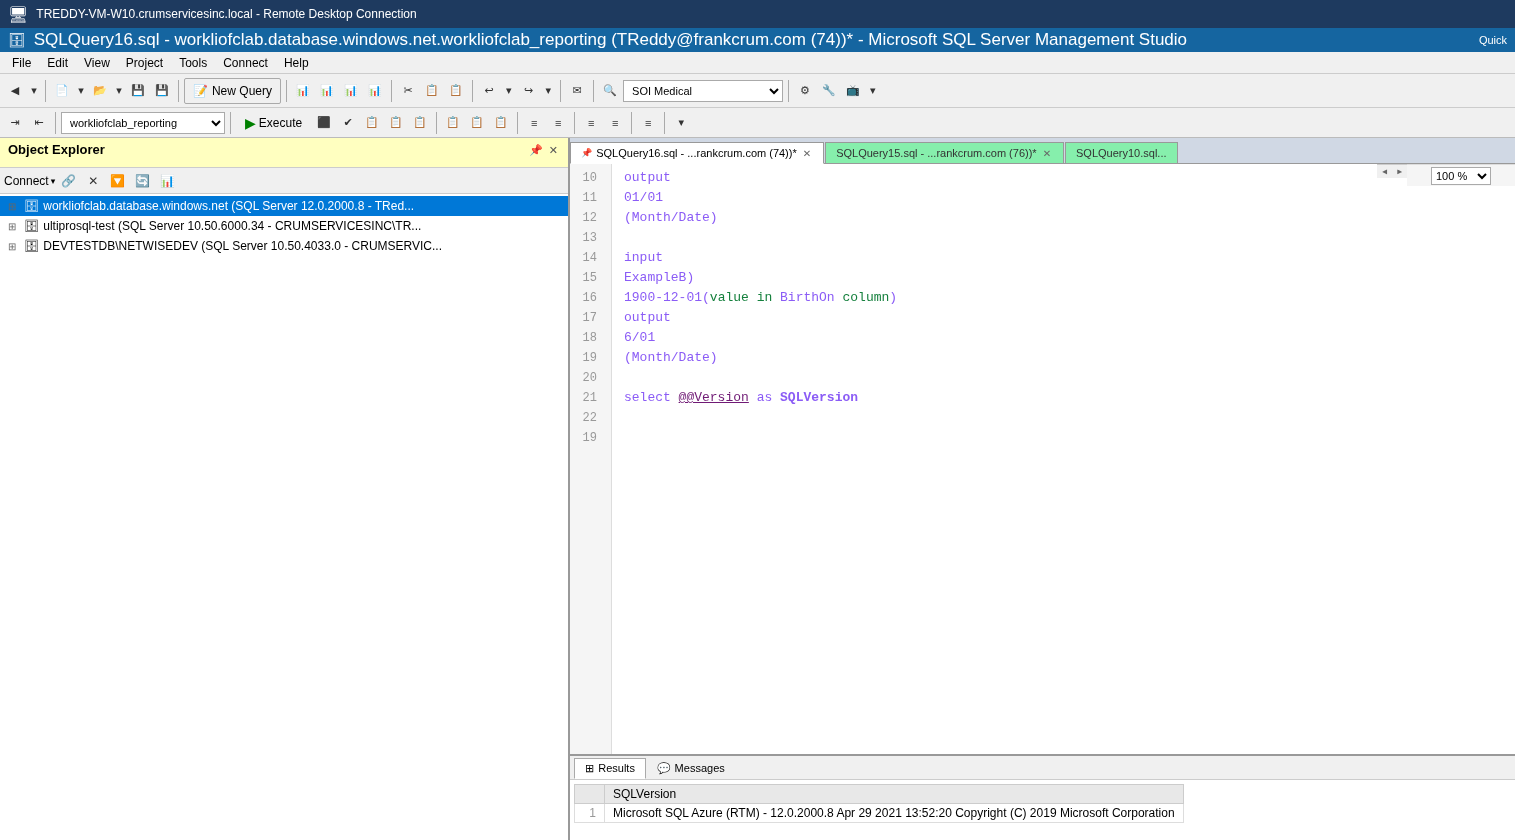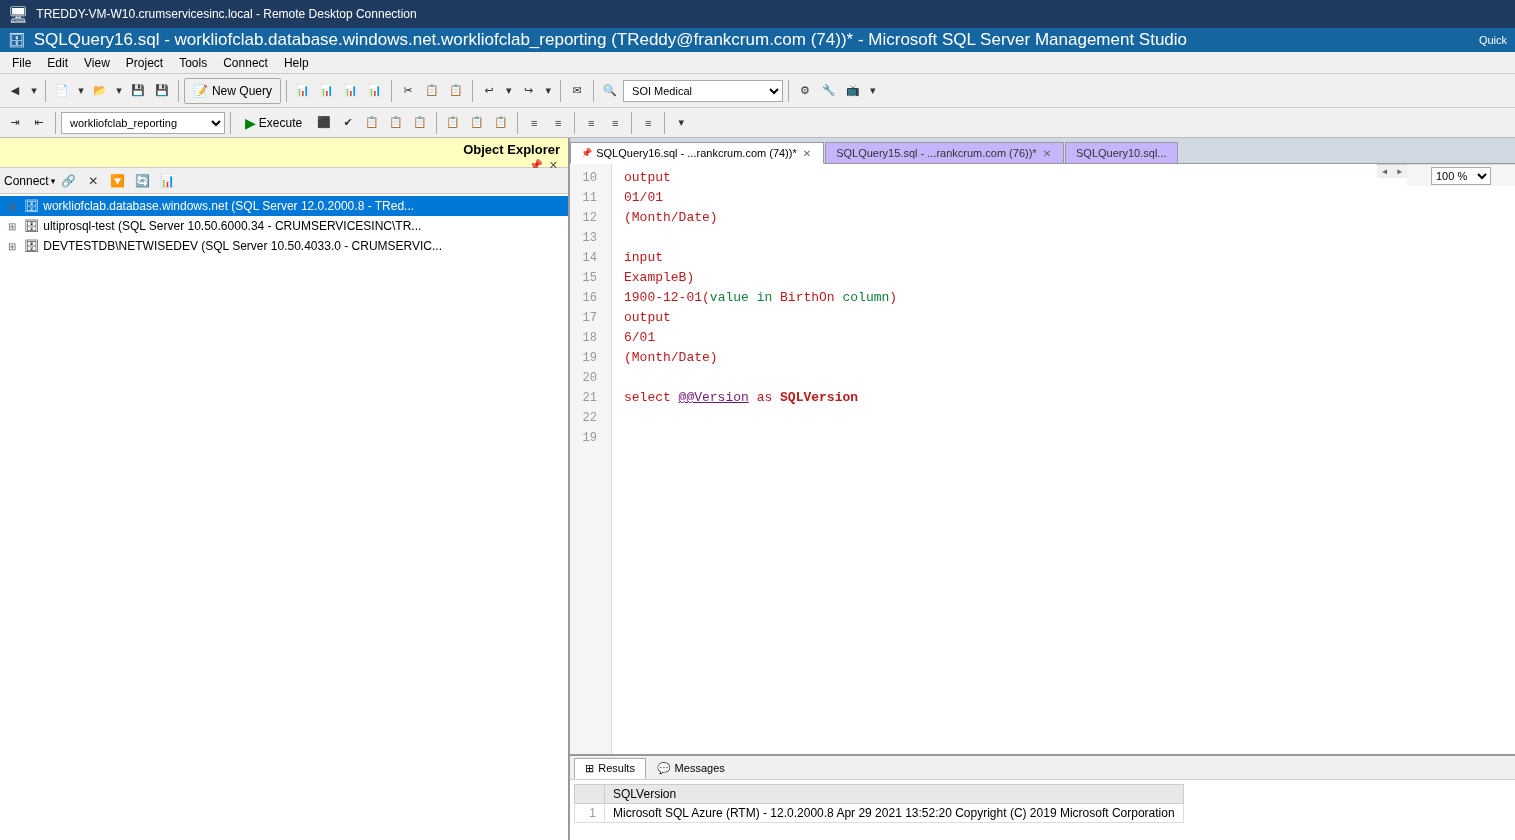--- a/index.html
+++ b/index.html
@@ -125,24 +125,23 @@
       flex-shrink: 0;
     }
     #oe-header {
       background: #ffffc0;
       border-bottom: 1px solid #ccc;
       padding: 4px 8px;
       font-size: 13px;
       font-weight: bold;
       color: #000;
       display: flex;
-      align-items: flex-end;
+      align-items: flex-start;
       justify-content: space-between;
       height: 30px;
-      flex-direction: column;
     }
     #oe-header-left { display: flex; align-items: center; gap: 4px; }
     #oe-header-right { display: flex; align-items: center; gap: 2px; }
     .oe-header-btn {
       background: none;
       border: none;
       cursor: pointer;
       padding: 2px;
       font-size: 11px;
       color: #555;
@@ -212,21 +211,21 @@
       text-overflow: ellipsis;
     }
     .tab.active {
       background: white;
       border-bottom: 1px solid white;
       margin-bottom: -1px;
       z-index: 1;
       color: #000;
     }
     .tab:not(.active) {
-      background: #c4b5fd;
+      background: #86efac;
       color: #333;
       margin-top: 48px;
     }
     .tab-close {
       font-size: 10px;
       color: #666;
       padding: 0 2px;
       border-radius: 2px;
     }
     .tab-pin { font-size: 9px; color: #666; }
@@ -263,21 +262,21 @@
       padding: 4px 0 4px 12px;
       overflow-x: auto;
     }
     .code-line {
       height: 20px;
       line-height: 20px;
       white-space: nowrap;
       color: #000;
     }
     .kw { color: #15803d; font-weight: normal; }
-    .plain { color: #b91c1c; }
+    .plain { color: #8b5cf6; }
     .pink { color: #701a75; text-decoration: underline; }
 
     
     #editor-scrollbar {
       height: 14px;
       background: #f0f0f0;
       border-top: 1px solid #ccc;
       display: flex;
       align-items: center;
       padding: 0 2px;

